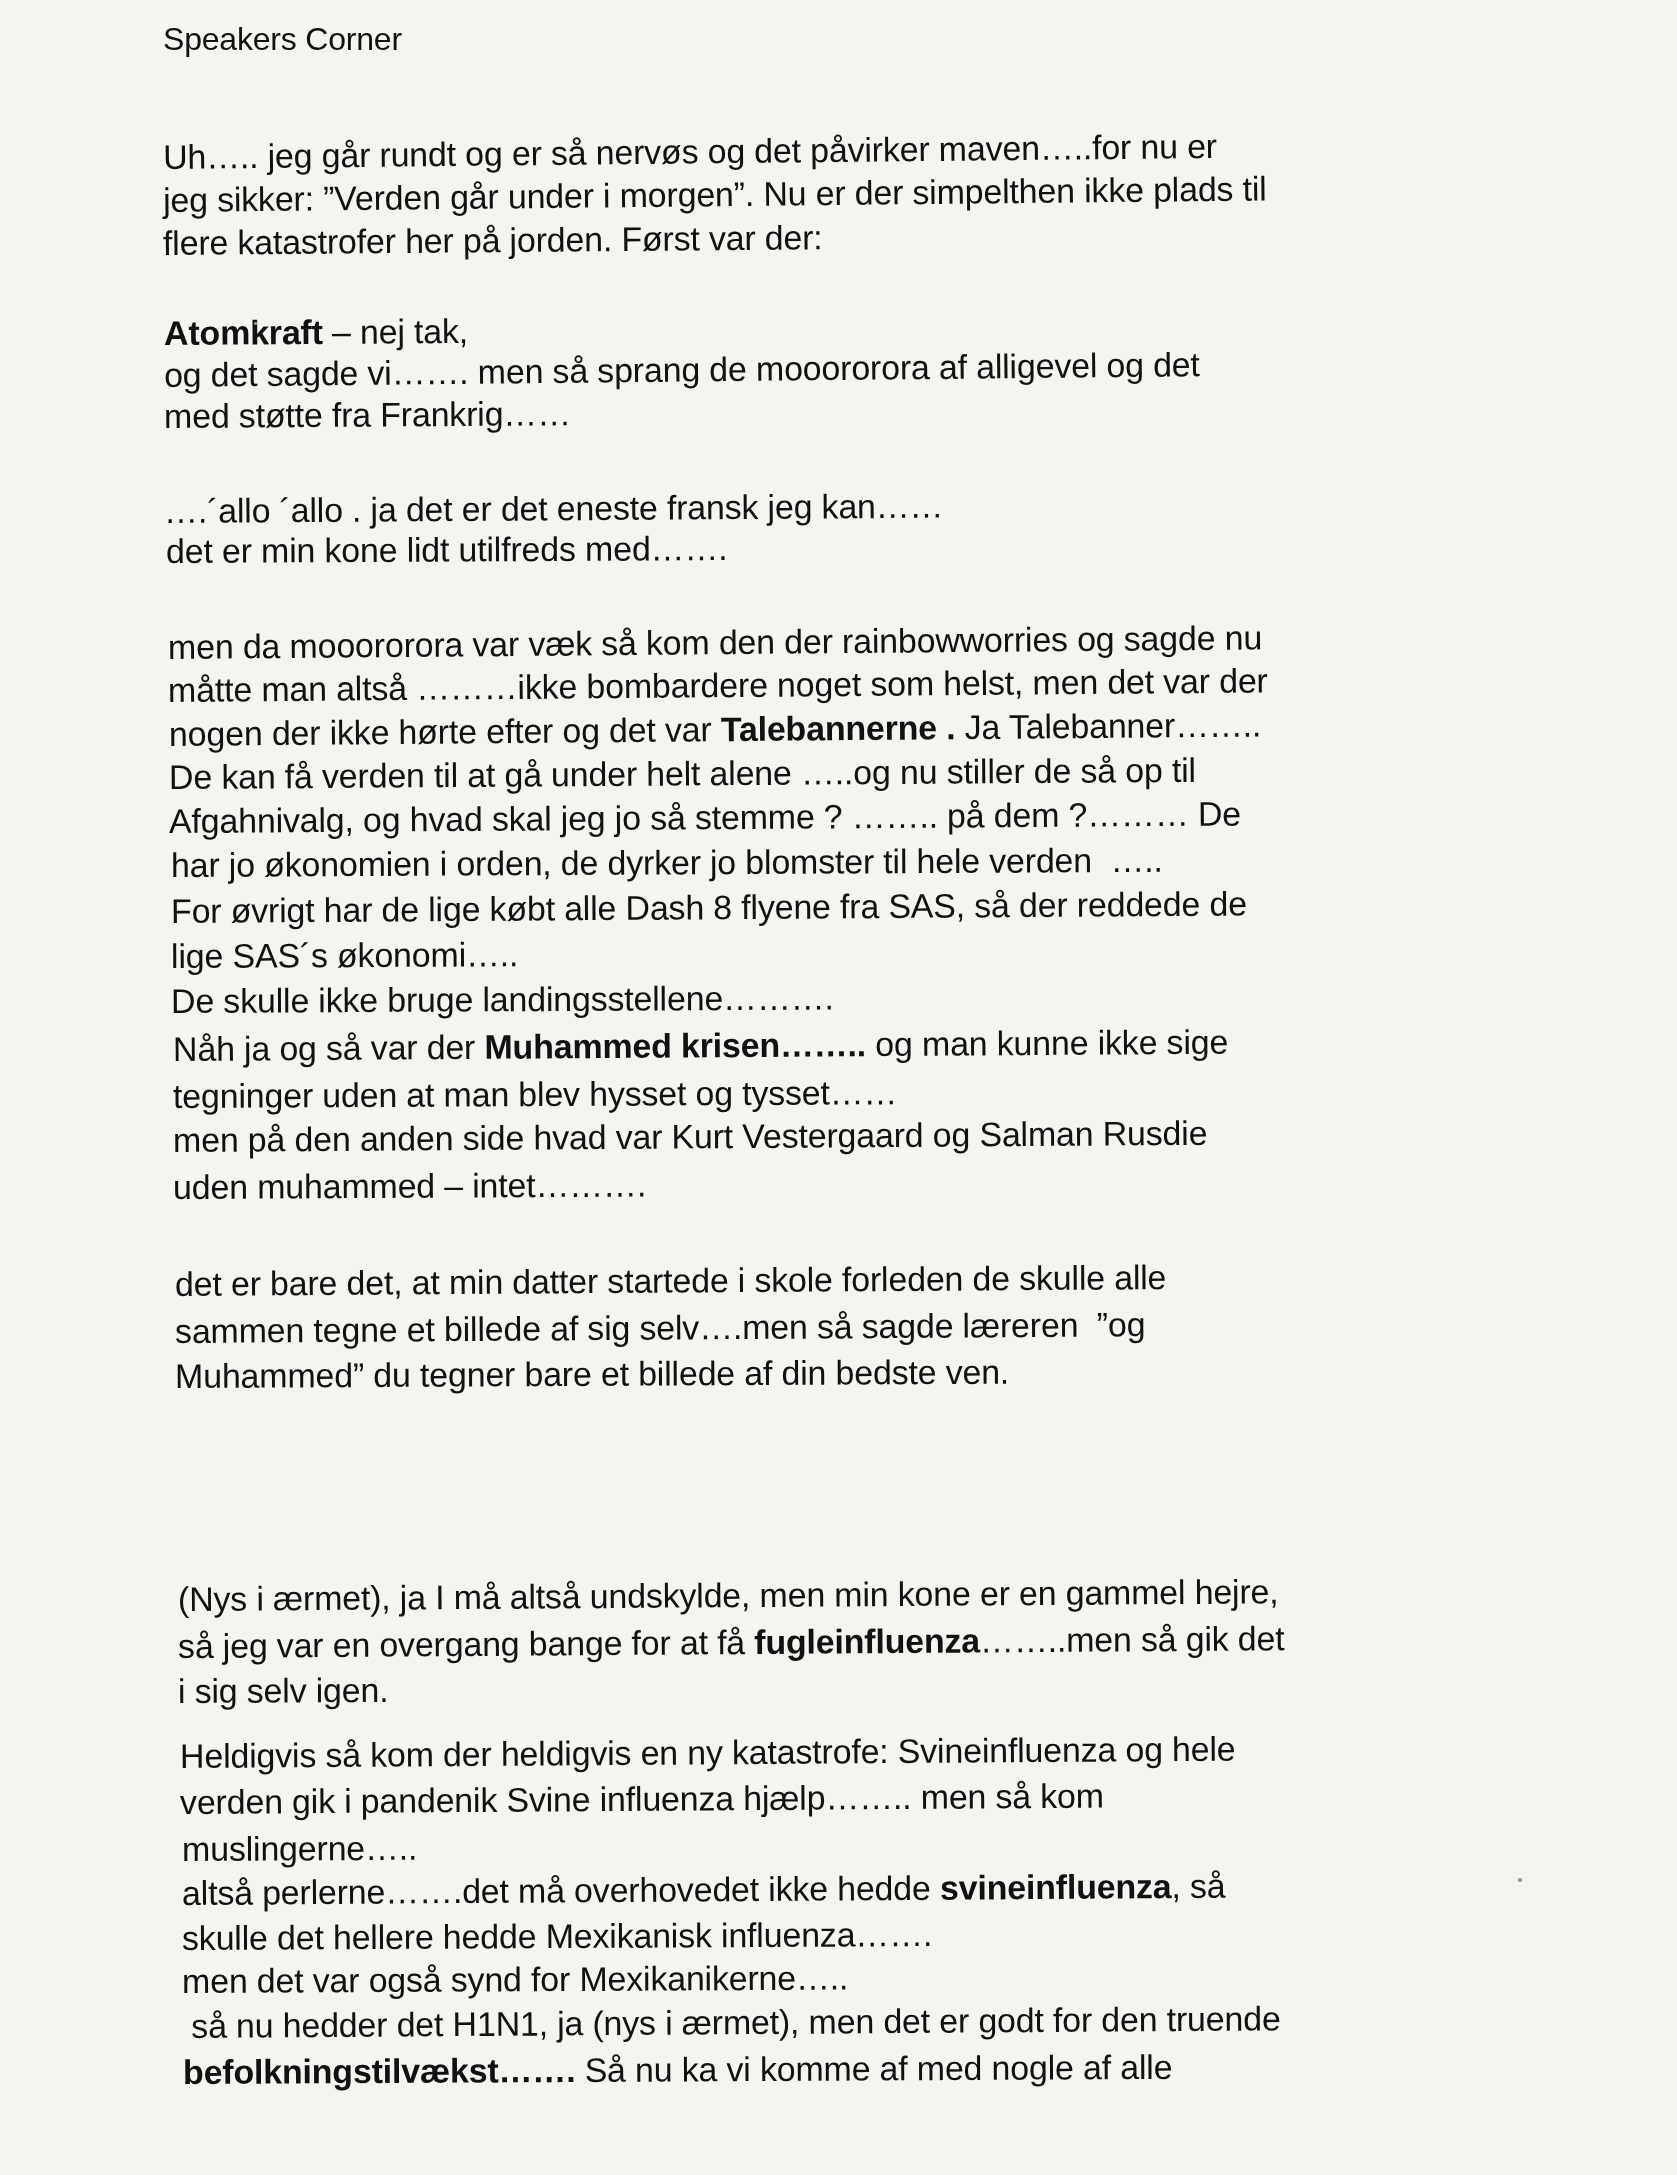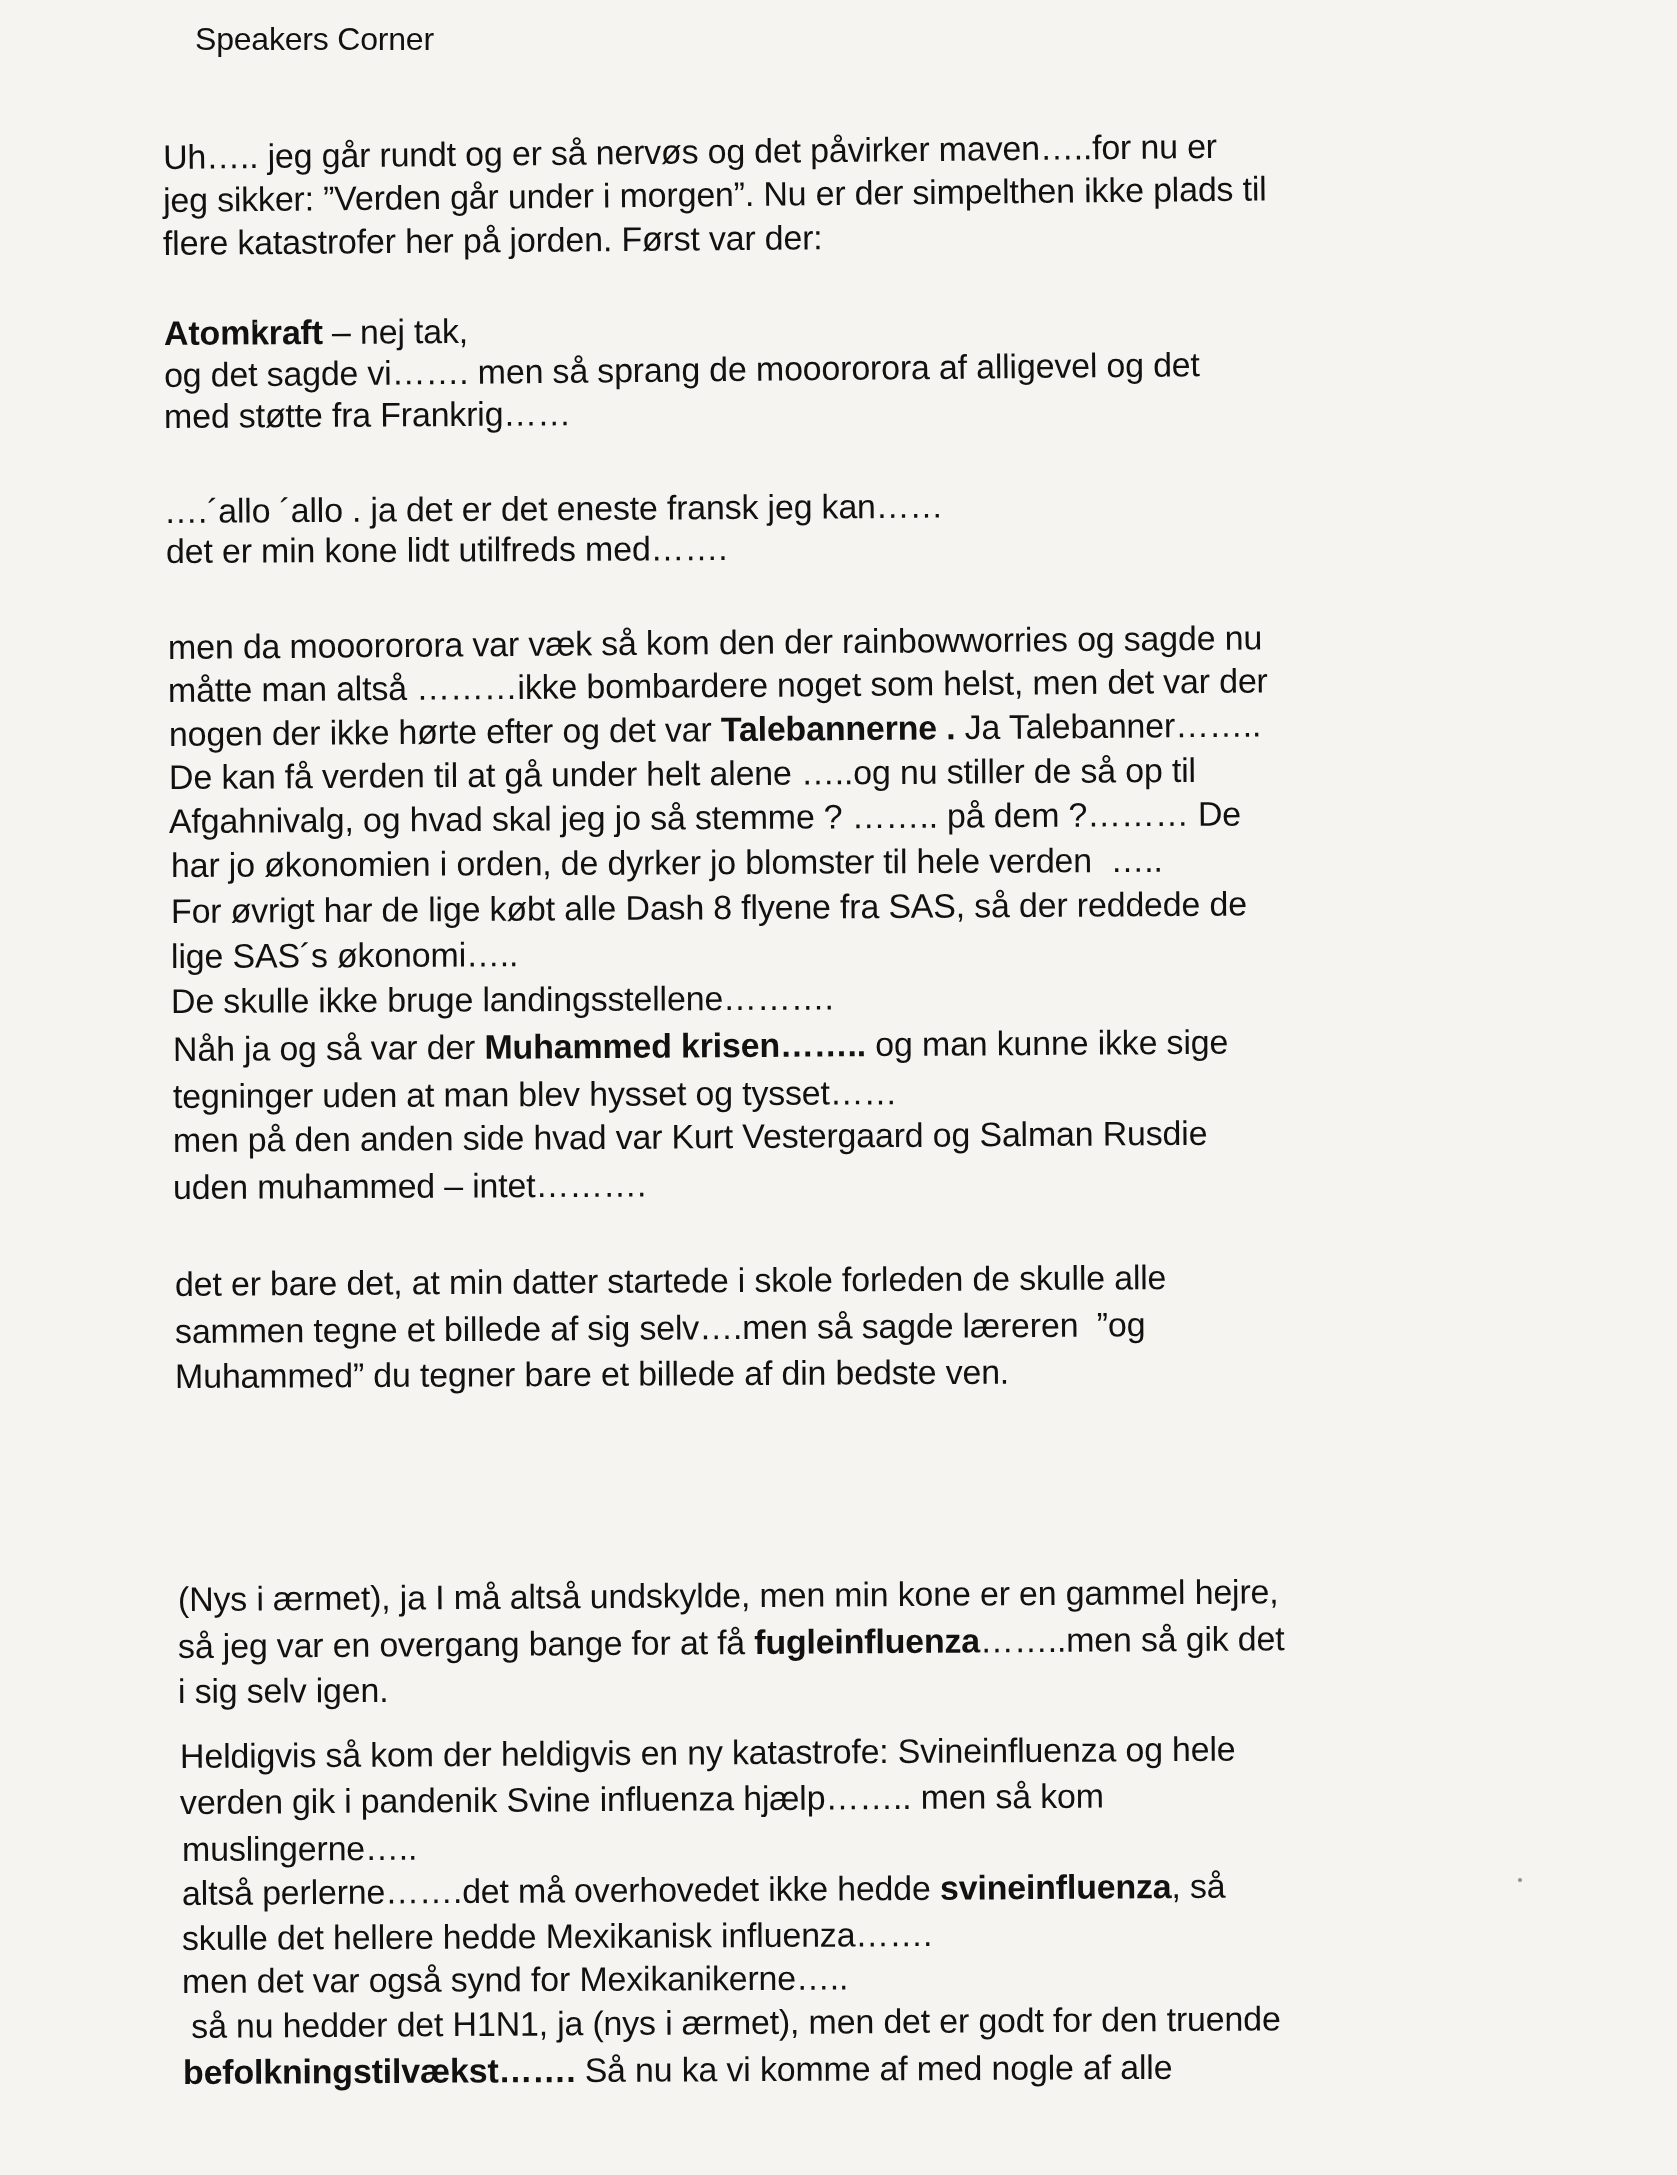--- a/index.html
+++ b/index.html
@@ -11,21 +11,21 @@
     position:relative;
   }
   .page { position:absolute; left:0; top:0; width:1678px; height:2176px; }
   .line {
     position:absolute;
     white-space:pre;
     font-size:34px;
     line-height:40px;
     letter-spacing:-0.2px;
   }
-  .title { font-size:32px;margin-left:32px; }
+  .title { font-size:32px; }
   b { font-weight:bold; }
   .speck { position:absolute; width:3.5px; height:3.5px; border-radius:50%; background:#9a948c; }
 </style>
 </head>
 <body>
 
 <div class="page">
   <div class="line title" style="left:163px;top:19px;">Speakers Corner</div>
   <div id="body-lines">
       <div class="line" style="left: 163px; top: 137px; transform: rotate(-0.6deg); transform-origin: left center;"><span>Uh….. jeg går rundt og er så nervøs og det påvirker maven…..for nu er</span></div>

